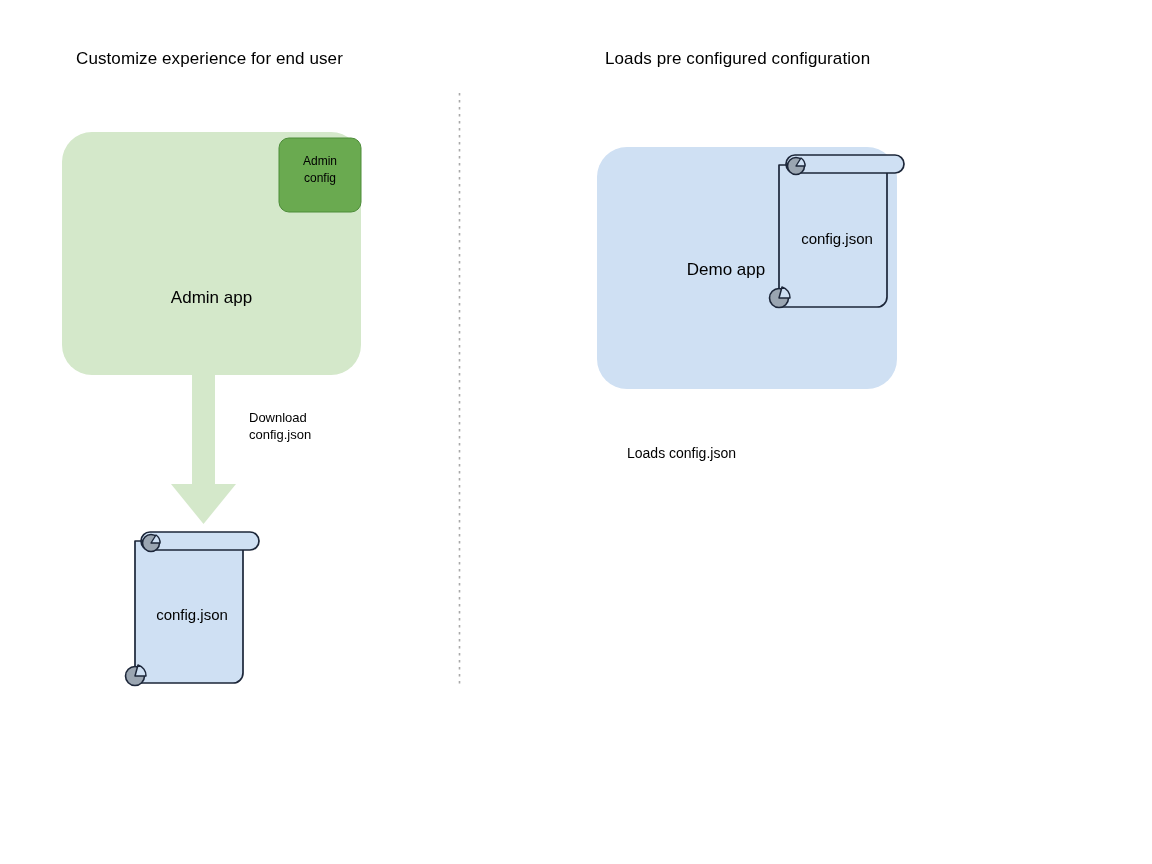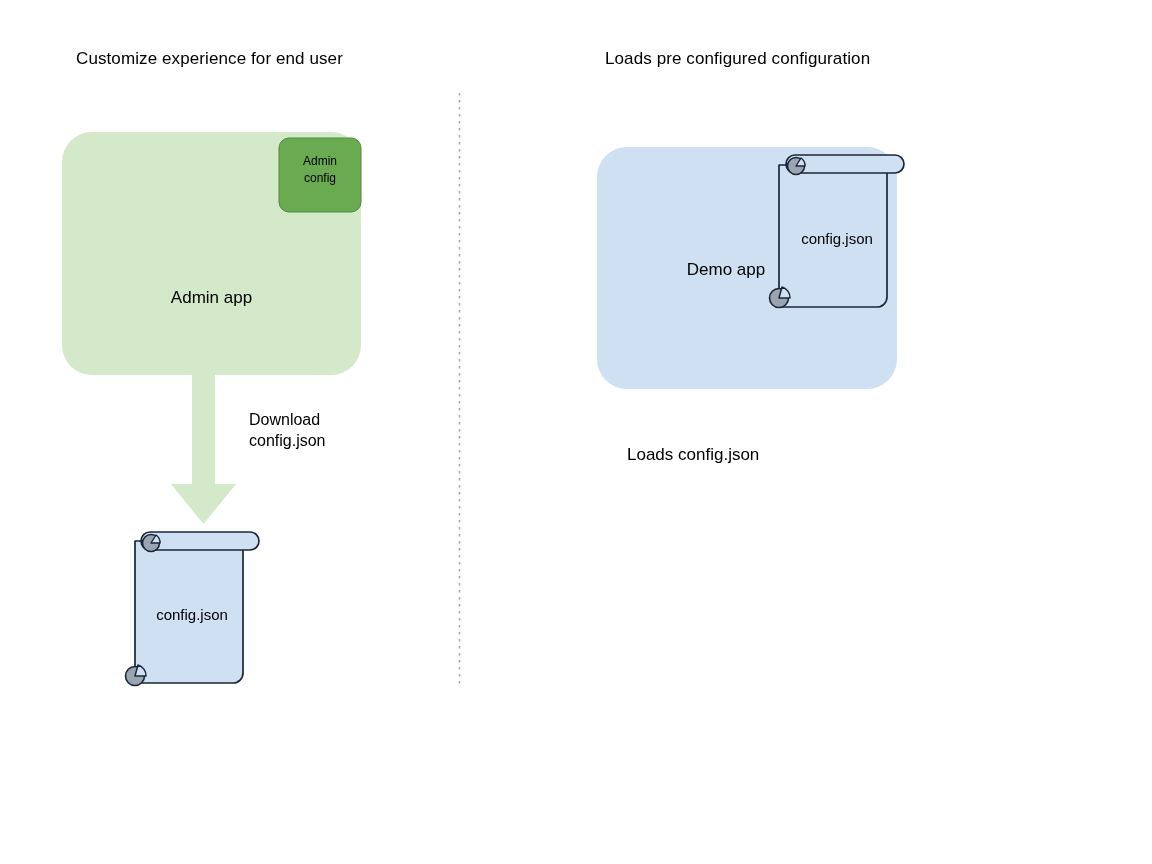--- a/index.html
+++ b/index.html
@@ -43,31 +43,31 @@
     text-align: center;
   }
 
   .badge-label {
     font-size: 12px;
     text-align: center;
     line-height: 1.4;
   }
 
   .edge-label {
-    font-size: 16px;
+    font-size: 13px;
     line-height: 1.32;
   }
 
   .scroll-label {
     font-size: 15px;
     text-align: center;
   }
 
   .caption {
-    font-size: 17px;
+    font-size: 14px;
   }
 </style>
 </head>
 <body>
 
 <svg id="canvas" viewBox="0 0 1152 864" xmlns="http://www.w3.org/2000/svg">
 
   <defs>
 
     <g id="scroll-top-roll"></g>

